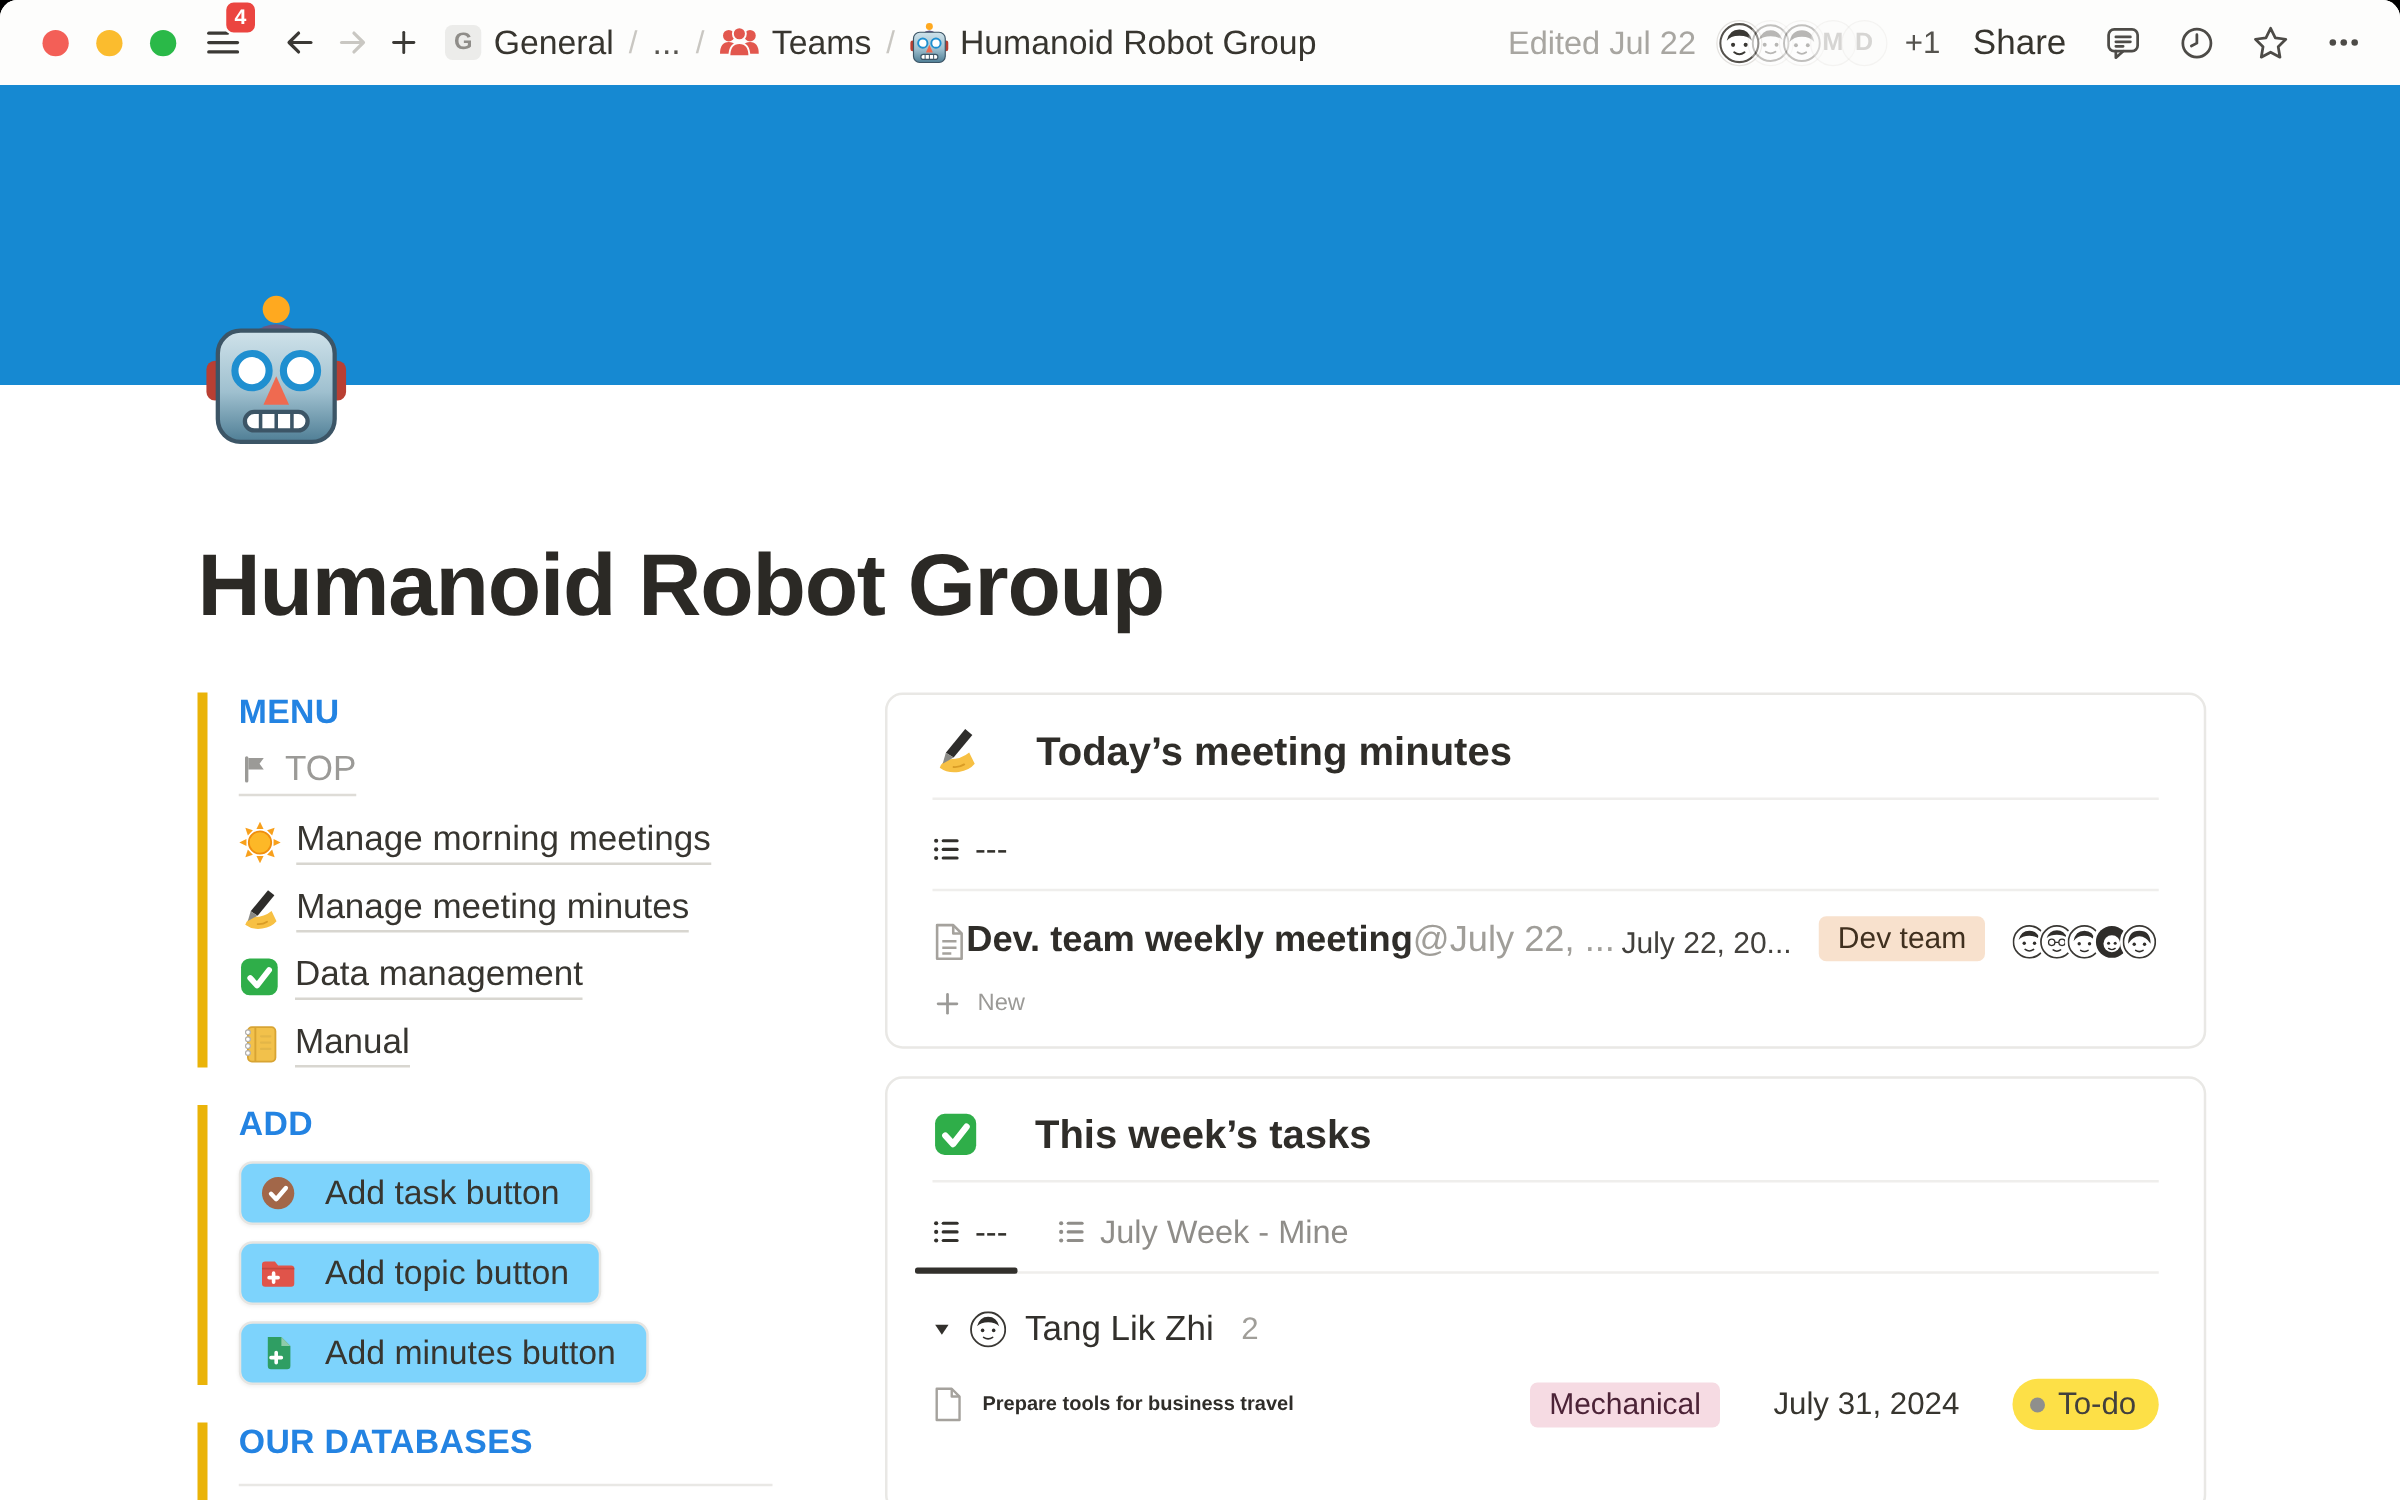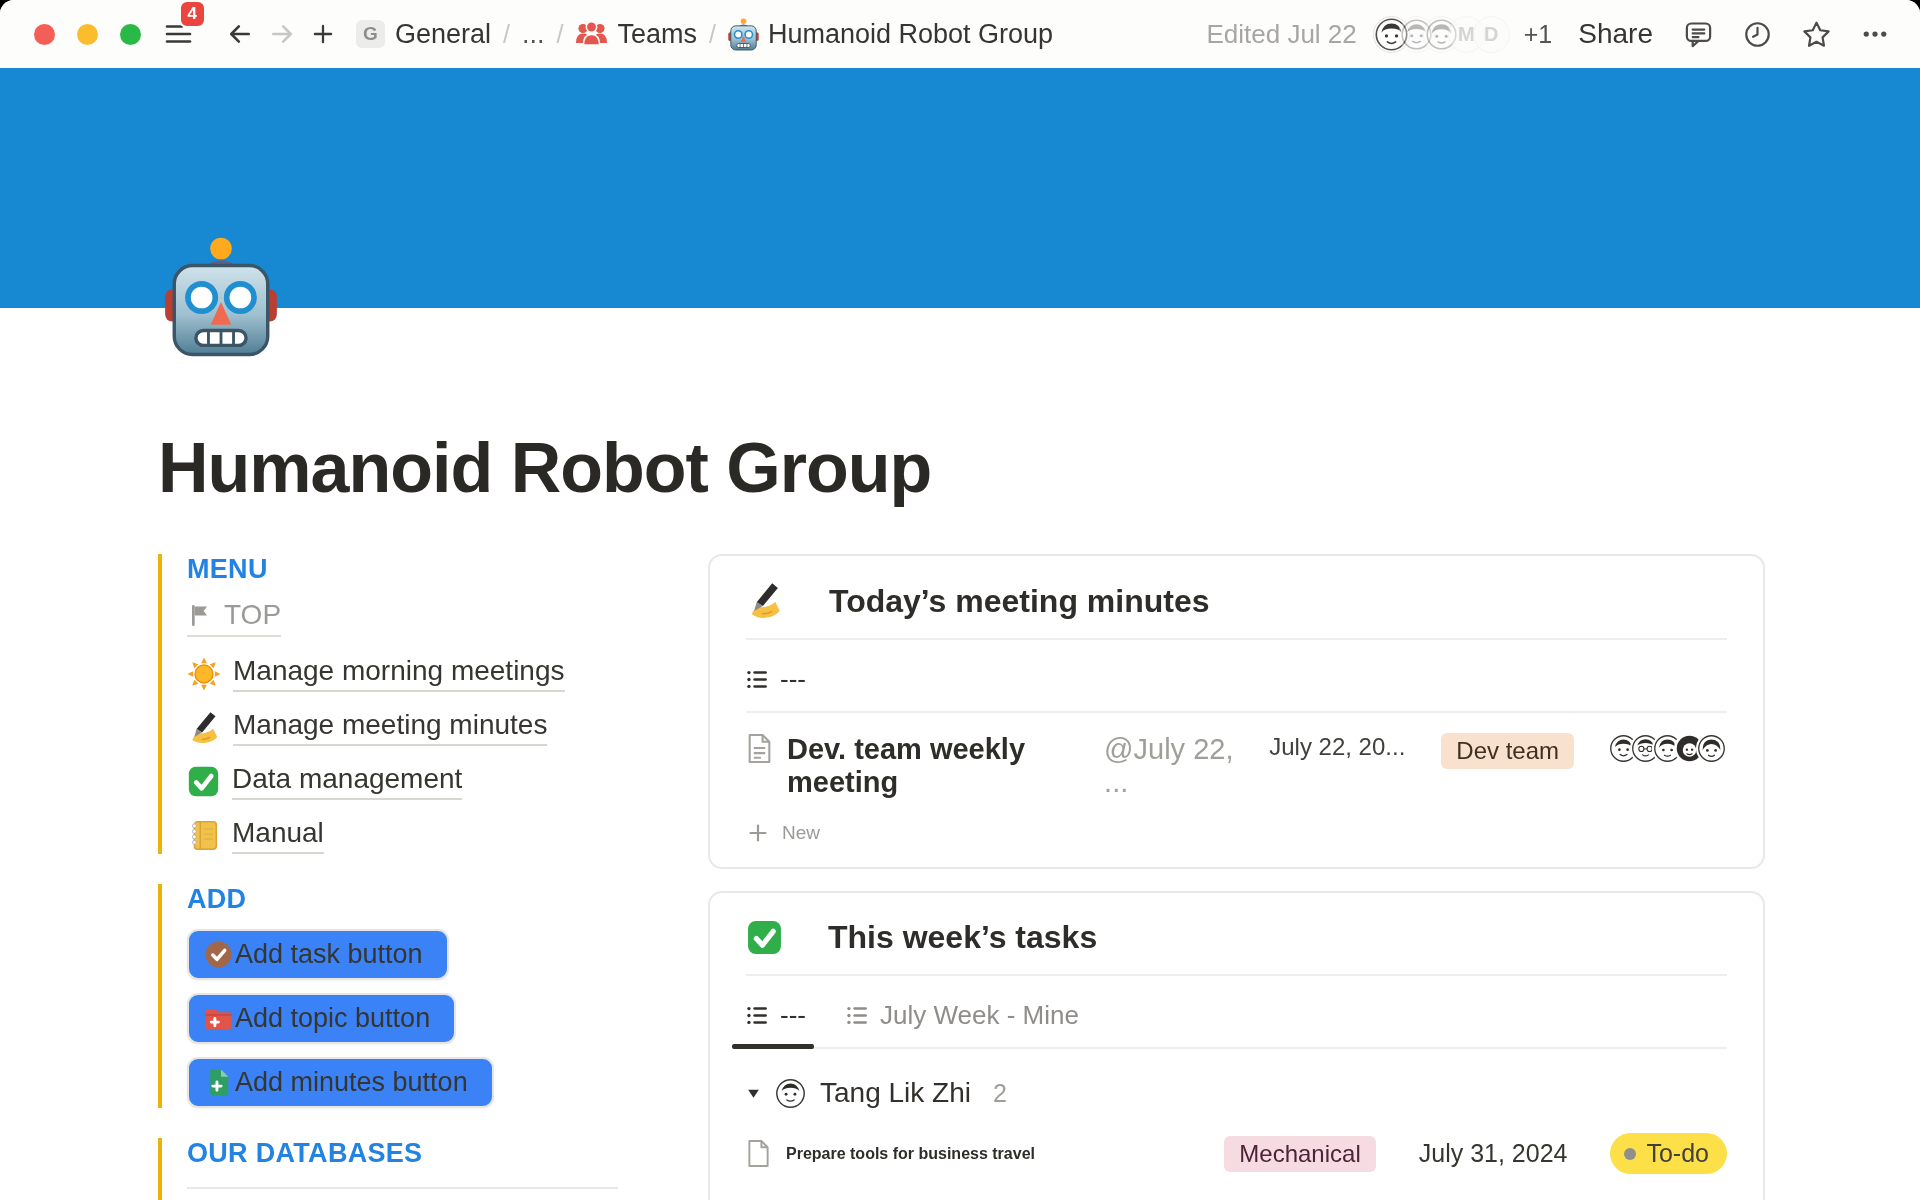--- a/index.html
+++ b/index.html
@@ -37,39 +37,39 @@
   .banner { height:240px; background:#1689d2; position:relative; }
   .page-icon { position:absolute; left:164px; bottom:-54px; }
 
   
   .main { padding:0 155px 0 158px; }
   .page-title { margin-top:120px; font-size:70px; font-weight:bold; letter-spacing:-1px; color:#2b2925; }
   .columns { display:flex; gap:90px; margin-top:46px; align-items:flex-start; }
   .leftcol { width:460px; flex:none; }
   .rightcol { flex:1; }
 
-  .section { border-left:4px solid #eab308; padding-left:25px; margin-bottom:30px; }
+  .section { border-left:8px solid #eab308; padding-left:25px; margin-bottom:30px; }
   .section-head { color:#2383e2; font-size:27px; font-weight:bold; letter-spacing:.3px; margin-bottom:14px; }
   .menu-item { display:flex; align-items:center; gap:12px; margin-bottom:17px; font-size:28px; }
   .menu-item .lbl { color:#373530; border-bottom:2px solid #d8d6d0; padding-bottom:3px; }
   .top-link { display:inline-flex; align-items:center; gap:12px; color:#9b9a97; border-bottom:2px solid #dedcd7; padding-bottom:4px; margin-bottom:18px; font-size:28px; }
-  .add-btn { display:flex; align-items:flex-start; gap:1px; background:#3b82f6; border:2px solid #e6e5e2; border-radius:11px;
+  .add-btn { display:flex; align-items:flex-start; gap:22px; background:#7dd3fc; border:2px solid #e6e5e2; border-radius:11px;
              box-shadow:0 1px 3px rgba(15,15,15,.05); padding:8px 24px 8px 14px; width:max-content; margin-bottom:13px; font-size:27px; color:#37352f; }
   .db-divider { border-top:2px solid #e9e8e5; margin-top:18px; }
 
   
   .card { border:2px solid #e9e8e5; border-radius:14px; padding:26px 36px 22px; margin-bottom:22px; background:#fff; }
   .card-head { display:flex; align-items:center; gap:18px; padding-bottom:18px; border-bottom:2px solid #efeeec; }
   .card-title { font-size:32px; font-weight:bold; color:#2f2d29;margin-left:27px; }
   .tabrow { display:flex; gap:40px; padding-top:24px; border-bottom:2px solid #efeeec; }
   .tab { display:flex; align-items:center; gap:11px; font-size:26px; padding-bottom:16px; position:relative; color:#8f8d89; }
   .tab.dark { color:#32302c; }
   .tab.active::after { content:""; position:absolute; left:-14px; right:-8px; bottom:-2px; height:5px; background:#32302c; border-radius:2px; }
 
-  .item-row { display:flex; align-items:flex-start; gap:14px; padding:20px 0 6px; font-size:29px; }
+  .item-row { display:flex; align-items:flex-end; padding:20px 0 6px; font-size:29px; }
   .item-title { font-weight:bold; color:#2f2d29; }
   .mention { color:#a09e99; }
   .spacer { flex:1; }
   .mini-date { font-size:24px; color:#42403c; margin-right:22px; white-space:nowrap; }
   .tag { font-size:24px; border-radius:6px; padding:4px 15px; white-space:nowrap; }
   .tag.devteam { background:#f8e1cd; color:#40301f; margin-right:20px; }
   .tag.pink { background:#f6dbe3; color:#4c2337; }
   .facestack { display:flex; }
   .facestack .av { width:31px; height:31px; margin-left:-9px; border:2px solid #fff; }
   .facestack .av:first-child { margin-left:0; }

